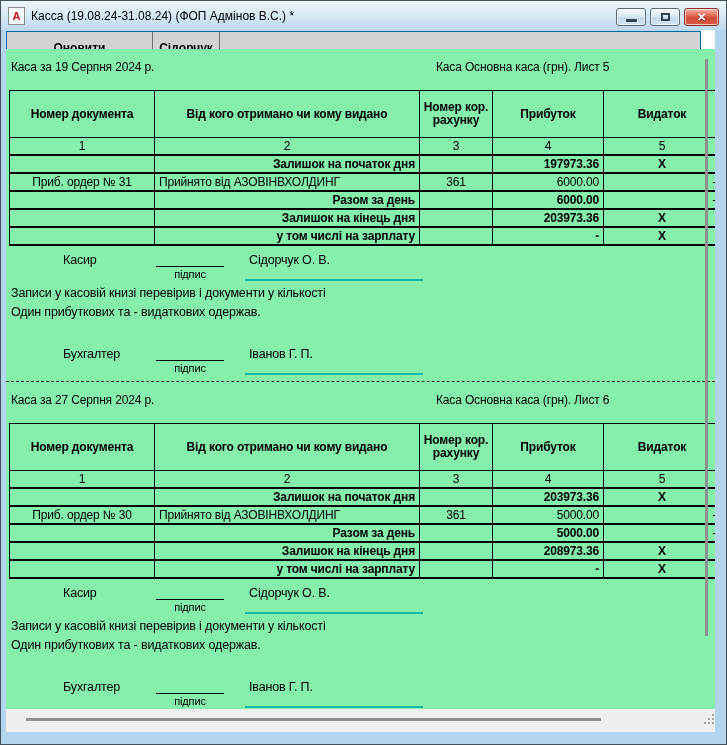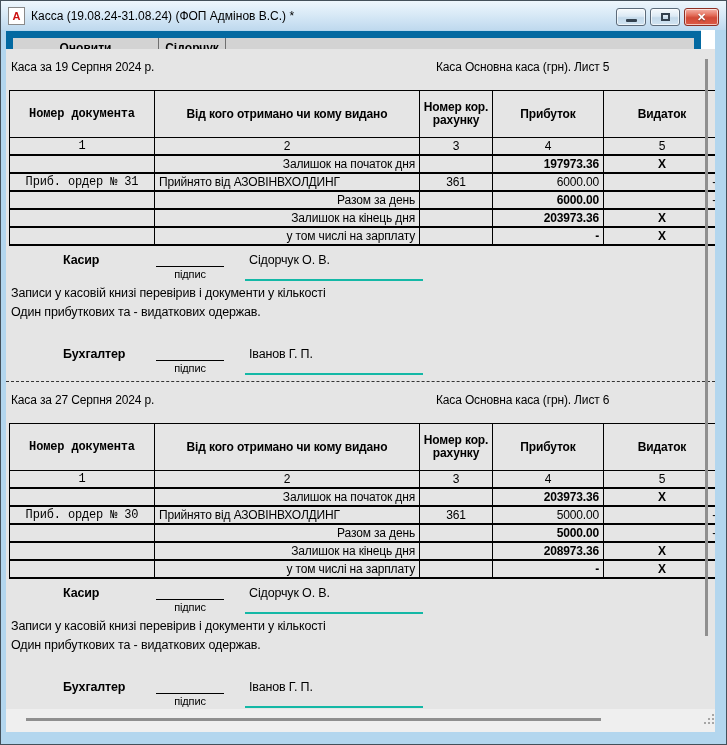--- a/index.html
+++ b/index.html
@@ -19,46 +19,46 @@
         background:linear-gradient(#f6fafd,#dcEAf5 45%,#c3d9ea 55%,#d2e4f2);
         display:flex;align-items:center;justify-content:center;cursor:default;
         box-shadow:inset 0 0 0 1px rgba(255,255,255,.65);}
   .wbtn .mindash{width:11px;height:3px;background:#34424f;border-radius:1px;margin-top:6px;}
   .wbtn .restbox{width:9px;height:8px;border:2px solid #34424f;box-sizing:border-box;background:transparent;}
   .wbtn.close{width:35px;border-color:#8e2f23;
         background:linear-gradient(#f5b3a8,#e36c58 40%,#d14a37 55%,#dc5a45);}
   .wbtn.close .x{color:#fff;font-size:11px;font-weight:bold;line-height:1;text-shadow:0 1px 1px rgba(0,0,0,.45);}
   
   .toolbar{position:absolute;left:5px;top:30px;width:695px;height:34px;background:#d3d3d3;
-           border:7px solid #0369a1;box-sizing:border-box;display:flex;box-shadow:0 1px 0 #fdfdfd;}
+           border:1px solid #0369a1;box-sizing:border-box;display:flex;box-shadow:0 1px 0 #fdfdfd;}
   .tb-cell{border-right:1px solid #6f6f6f;display:flex;align-items:center;justify-content:center;
            font-size:12px;font-weight:bold;box-sizing:border-box;height:100%;}
   .tb-cell.t1{width:146px;}
   .tb-cell.t2{width:67px;}
   .toolbar-gap{position:absolute;left:700px;top:29px;width:14px;height:19px;background:#fff;}
   
-  .content{position:absolute;left:5px;top:48px;width:709px;height:660px;background:#e5e5e5;overflow:hidden;}
+  .content{position:absolute;left:5px;top:48px;width:709px;height:660px;background:#86efac;overflow:hidden;}
   .doc{letter-spacing:-0.15px;}
   .sheet-head{position:relative;margin:11px 0 0 5px;height:15px;font-size:12px;}
   .s-cash{position:absolute;left:425px;top:0;white-space:nowrap;}
   table.cash-table{border-collapse:collapse;margin:15px 0 0 3px;table-layout:fixed;width:692px;}
   .cash-table th,.cash-table td{border:1px solid #000;overflow:hidden;white-space:nowrap;}
   .cash-table thead tr.hdr th{height:44px;font-size:12px;font-weight:bold;white-space:normal;
                               line-height:13px;padding:1px 2px;vertical-align:middle;}
   .cash-table thead tr.nums th{height:14px;font-size:12px;font-weight:normal;
                                border-bottom-width:2px;}
   .cash-table tbody td{height:16px;font-size:12px;padding:0 4px;
                        border-top-width:2px;border-bottom-width:2px;}
-  .c1{width:140px;font-family:Liberation Mono, monospace;} .c2{width:260px;} .c3{width:68px;} .c4{width:106px;} .c5{width:112px;}
+  .c1{width:140px;} .c2{width:260px;} .c3{width:68px;} .c4{width:106px;} .c5{width:112px;}
   .ctr{text-align:center;} .rgt{text-align:right;} .lft{text-align:left;}
-  .sum{text-align:right;font-weight:normal;} .b{font-weight:bold;}
+  .sum{text-align:right;font-weight:bold;} .b{font-weight:bold;}
   
   .sigrow{display:flex;margin:7px 0 0 57px;align-items:flex-start;font-size:12.5px;}
   .sigrow.buh{margin-top:25px;}
-  .sig-label{font-weight:bold;width:93px;}
+  .sig-label{font-weight:normal;width:93px;}
   .sig-blank{width:68px;display:flex;flex-direction:column;text-align:center;}
   .sig-blank .line{display:block;height:13px;border-bottom:1px solid #000;}
   .sig-blank .cap{font-size:11px;margin-top:1px;height:13px;text-align:center;}
   .sig-name{margin-left:21px;width:174px;border-bottom:2px solid #14b8a6;height:14px;
             padding:0 0 12px 4px;font-size:12.5px;}
   .notes{margin:3px 0 0 5px;font-size:12.5px;line-height:19px;}
   .dashsep{border-top:1px dashed #333;height:0;margin-top:6px;}
   .footer{margin:8px 0 0 4px;font-size:12.5px;font-weight:bold;}
   
   .vthumb{position:absolute;left:704px;top:58px;width:3px;height:577px;background:#8f8f8f;}

